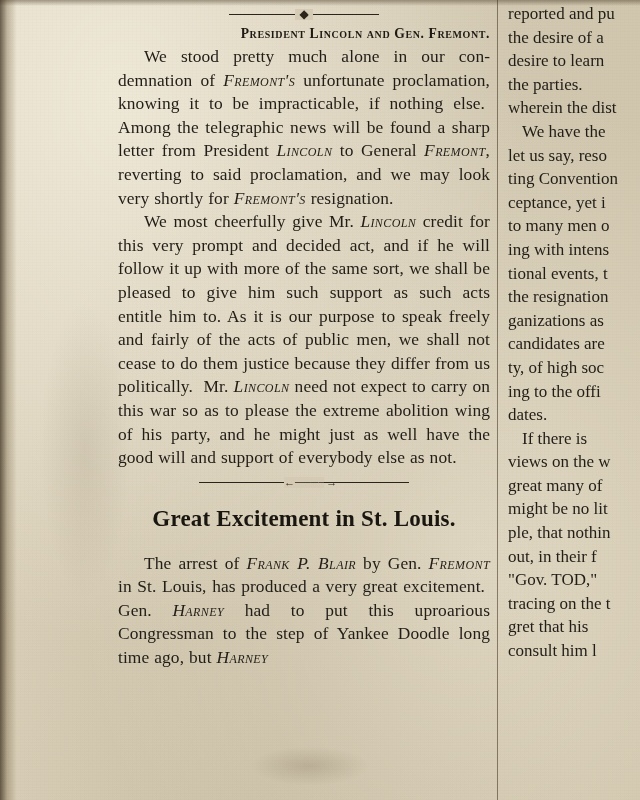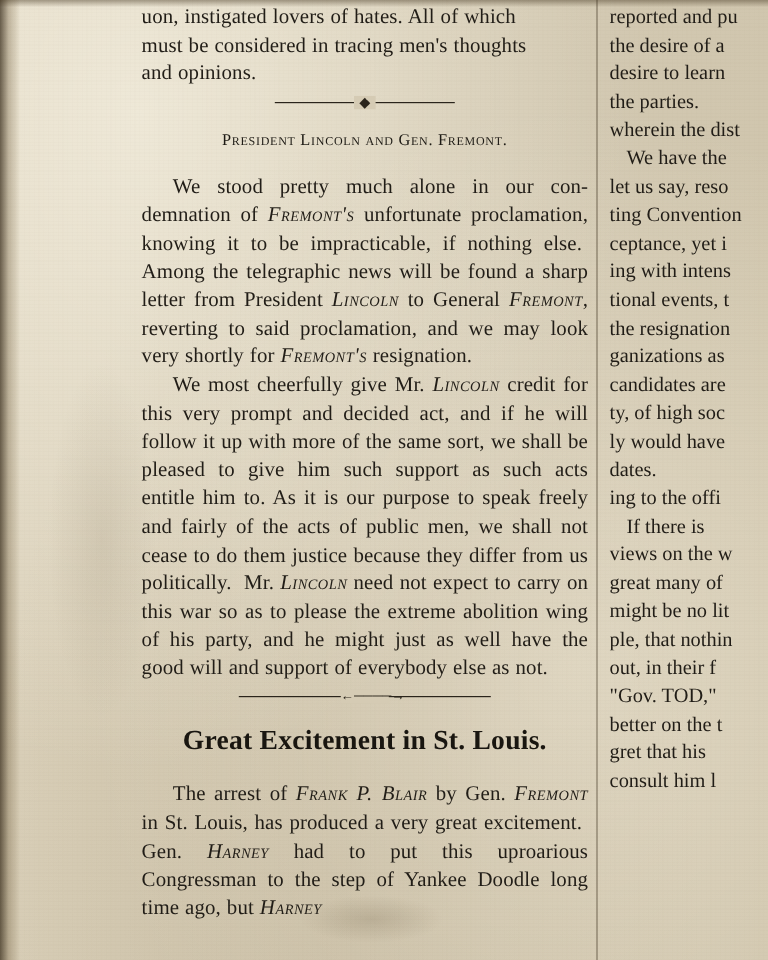--- a/index.html
+++ b/index.html
@@ -86,24 +86,24 @@
   }
   p.body.noindent { text-indent: 0; }
 
   .sc {
     font-variant: small-caps;
     letter-spacing: 0.4px;
     font-style: italic;
   }
 
   h2.subhead {
-    margin: 16px;
+    margin: 0;
     font-size: 13.6px;
-    font-weight: normal;
-    text-align: center;
+    font-weight: bold;
+    text-align: right;
     font-variant: small-caps;
     letter-spacing: 0.6px;
     color: #1d1a14;
     padding: 2px 0 3px 0;
   }
   h2.headline {
     margin: 16px;
     font-size: 23px;
     font-weight: bold;
     text-align: center;
@@ -173,21 +173,20 @@
   <div id="top-edge"></div>
   <div id="col-rule"></div>
 
   <div class="smudge" style="left:250px;top:746px;width:120px;height:40px;background:radial-gradient(ellipse, rgba(90,74,48,0.18), rgba(90,74,48,0) 70%);"></div>
   <div class="smudge" style="left:40px;top:300px;width:90px;height:300px;background:radial-gradient(ellipse, rgba(90,74,48,0.10), rgba(90,74,48,0) 70%);"></div>
 
   <div class="col" id="main-col">
 
     <div style="height:2px"></div>
 
-    <p class="body noindent"><span>uon, instigated lovers of hates.  All of which</span><br><span>must be considered in tracing men's thoughts</span><br><span>and opinions.</span></p>
 
     <div class="rule-orn">
       <span class="orn">◆</span>
     </div>
 
     <h2 class="subhead">President Lincoln and Gen. Fremont.</h2>
 
     <p class="body">We stood pretty much alone in our con­demnation of <span class="sc">Fremont's</span> unfortunate pro­clamation, knowing it to be impracticable, if nothing else.&nbsp; Among the telegraphic news will be found a sharp letter from President <span class="sc">Lincoln</span> to General <span class="sc">Fremont</span>, reverting to said proclamation, and we may look very shortly for <span class="sc">Fremont's</span> resignation.</p>
 
     <p class="body">We most cheerfully give Mr. <span class="sc">Lincoln</span> credit for this very prompt and decided act, and if he will follow it up with more of the same sort, we shall be pleased to give him such support as such acts entitle him to. As it is our purpose to speak freely and fairly of the acts of public men, we shall not cease to do them justice because they differ from us politically.&nbsp; Mr. <span class="sc">Lincoln</span> need not expect to carry on this war so as to please the extreme abolition wing of his party, and he might just as well have the good will and support of everybody else as not.</p>
@@ -207,35 +206,35 @@
     <div id="right-lines">
         <p class="rbody">reported  and pu</p>
         <p class="rbody">the desire of a</p>
         <p class="rbody">desire to learn</p>
         <p class="rbody">the parties.</p>
         <p class="rbody">wherein the dist</p>
         <p class="rbody indent">We have the</p>
         <p class="rbody">let us say, reso</p>
         <p class="rbody">ting Convention</p>
         <p class="rbody">ceptance, yet i</p>
+        <p class="rbody">to many men o</p>
         <p class="rbody">ing with intens</p>
         <p class="rbody">tional events, t</p>
         <p class="rbody">the resignation</p>
         <p class="rbody">ganizations as</p>
         <p class="rbody">candidates are</p>
         <p class="rbody">ty, of high soc</p>
-        <p class="rbody">ly would have</p>
+        <p class="rbody">ing to the offi</p>
         <p class="rbody">dates.</p>
-        <p class="rbody">ing to the offi</p>
         <p class="rbody indent">If there is</p>
         <p class="rbody">views on the w</p>
         <p class="rbody">great many of</p>
         <p class="rbody">might be no lit</p>
         <p class="rbody">ple, that nothin</p>
         <p class="rbody">out, in their f</p>
         <p class="rbody">"Gov. TOD,"</p>
-        <p class="rbody">better on the t</p>
+        <p class="rbody">tracing on the t</p>
         <p class="rbody">gret that his</p>
         <p class="rbody">consult him l</p>
       </div>
   </div>
 
 </div>
 
 </body></html>

